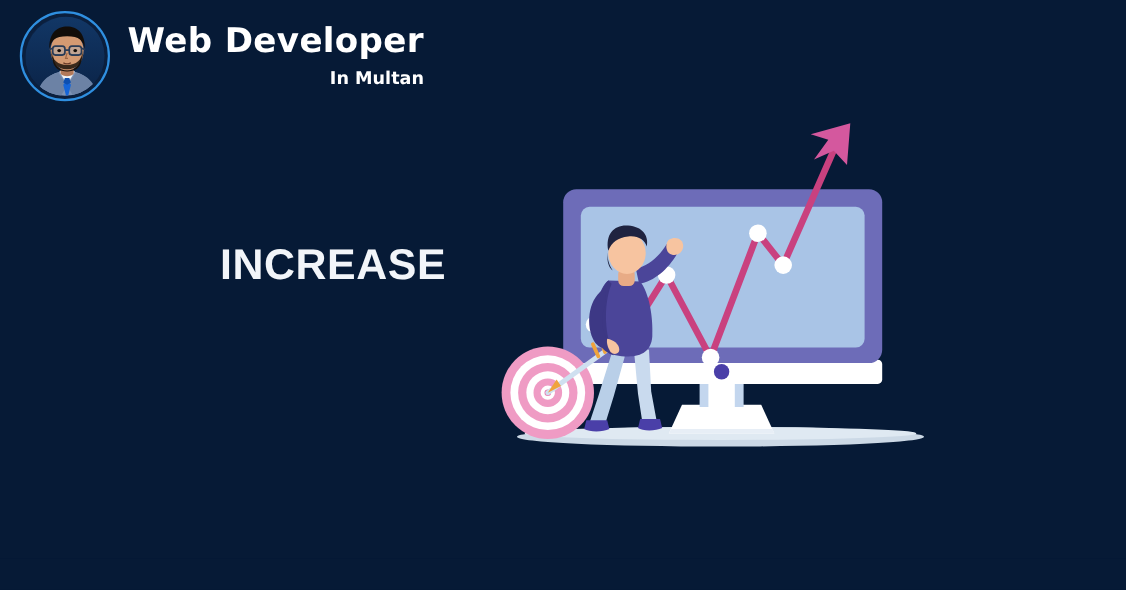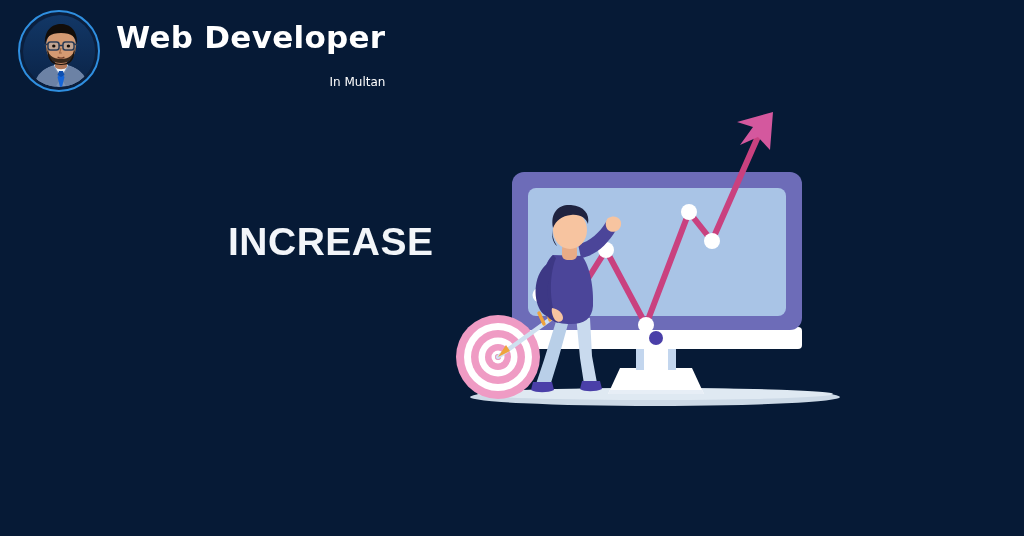--- a/index.html
+++ b/index.html
@@ -53,32 +53,32 @@
     color: #ffffff;
     font-size: 31px;
     font-weight: bold;
     letter-spacing: 0.3px;
     line-height: 1;
     font-family: "DejaVu Sans", sans-serif;
     white-space: nowrap;
   }
   .brand-sub {
     color: #ffffff;
-    font-size: 12px;
-    font-weight: normal;
+    font-size: 16px;
+    font-weight: bold;
     line-height: 1;
-    margin-top: 23px;
+    margin-top: 10px;
     font-family: "DejaVu Sans", sans-serif;
     white-space: nowrap;
   }
 
   
   .headline {
     position: absolute;
-    left: 228px;
+    left: 200px;
     top: 222px;
     color: #f2f5f9;
     font-family: "Liberation Sans", sans-serif;
     font-weight: bold;
     line-height: 1.0;
   }
   .headline-l1 {
     font-size: 39px;
     letter-spacing: 0.5px;
     display: block;

